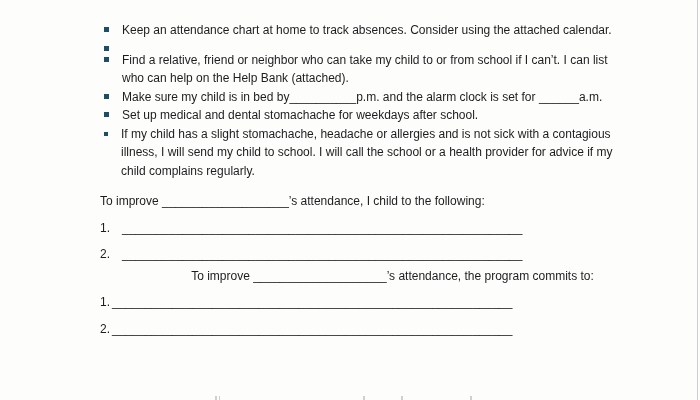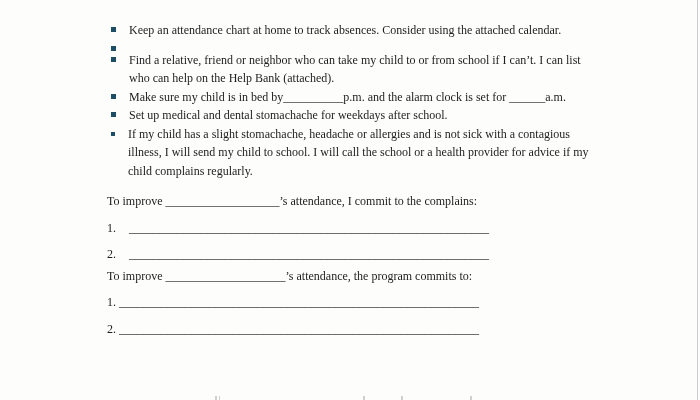--- a/index.html
+++ b/index.html
@@ -4,28 +4,28 @@
 <style>
   :root{
     --bg:#fdfdfb; --text:#1d1d1f; --bullet:#1e4e66; --edge:#ccccd4; --remnant:#b9b9b3;
   }
   html,body{margin:0;padding:0;background:#fff;}
   .page{
     position:relative;width:700px;height:400px;background:var(--bg);
     font-family:"Liberation Sans",sans-serif;font-size:12px;color:var(--text);
     overflow:hidden;
   }
-  .content{position:absolute;left:107px;top:21px;width:585px;font-family:Liberation Serif, serif;}
+  .content{position:absolute;left:100px;top:21px;width:585px;}
   .bullet-item{display:flex;align-items:flex-start;}
   .sq{flex:0 0 auto;width:5px;height:5px;background:var(--bullet);margin:6px 13px 0 4px;}
   .sq.small{width:4px;height:4px;margin-top:7px;}
   .btext{white-space:pre;line-height:18.5px;}
   .lead{white-space:pre;line-height:18.5px;}
   .lead1{margin-top:11.5px;}
-  .lead2{margin-top:3.5px;}
+  .lead2{margin-top:3.5px;text-align:center;}
   .numline{display:flex;line-height:18.5px;}
   .numline .num{flex:0 0 auto;}
   .gap-wide .num{width:22px;}
   .gap-narrow .num{width:12px;}
   .n1{margin-top:8.5px;}
   .n2{margin-top:7.5px;}
   .n3{margin-top:7.5px;}
   .n4{margin-top:8.5px;}
   .blank{white-space:pre;letter-spacing:0;}
   .edge{position:absolute;left:697px;top:0;width:1px;height:400px;background:var(--edge);}
@@ -63,21 +63,21 @@
       <span class="btext">Set up medical and dental stomachache for weekdays after school.</span>
     </div>
 
     <div class="bullet-item">
       <span class="sq small"></span>
       <span class="btext">If my child has a slight stomachache, headache or allergies and is not sick with a contagious
 illness, I will send my child to school. I will call the school or a health provider for advice if my
 child complains regularly.</span>
     </div>
 
-    <div class="lead lead1">To improve ___________________’s attendance, I commit to the complains:</div>
+    <div class="lead lead1">To improve ___________________’s attendance, I child to the following:</div>
 
     <div class="numline gap-wide n1">
       <span class="num">1.</span>
       <span class="blank">____________________________________________________________</span>
     </div>
 
     <div class="numline gap-wide n2">
       <span class="num">2.</span>
       <span class="blank">____________________________________________________________</span>
     </div>

